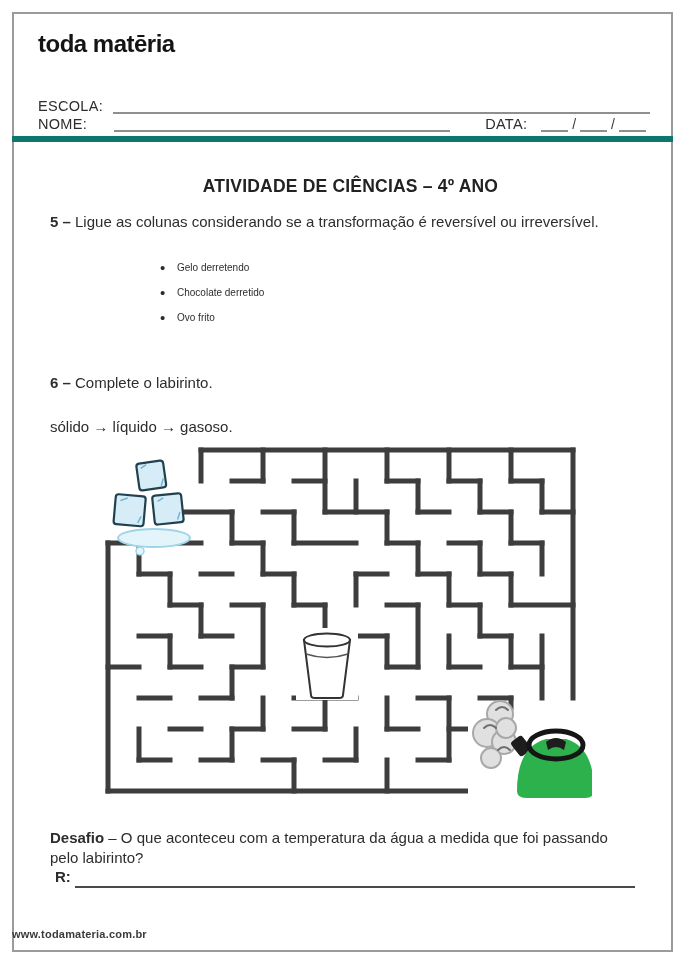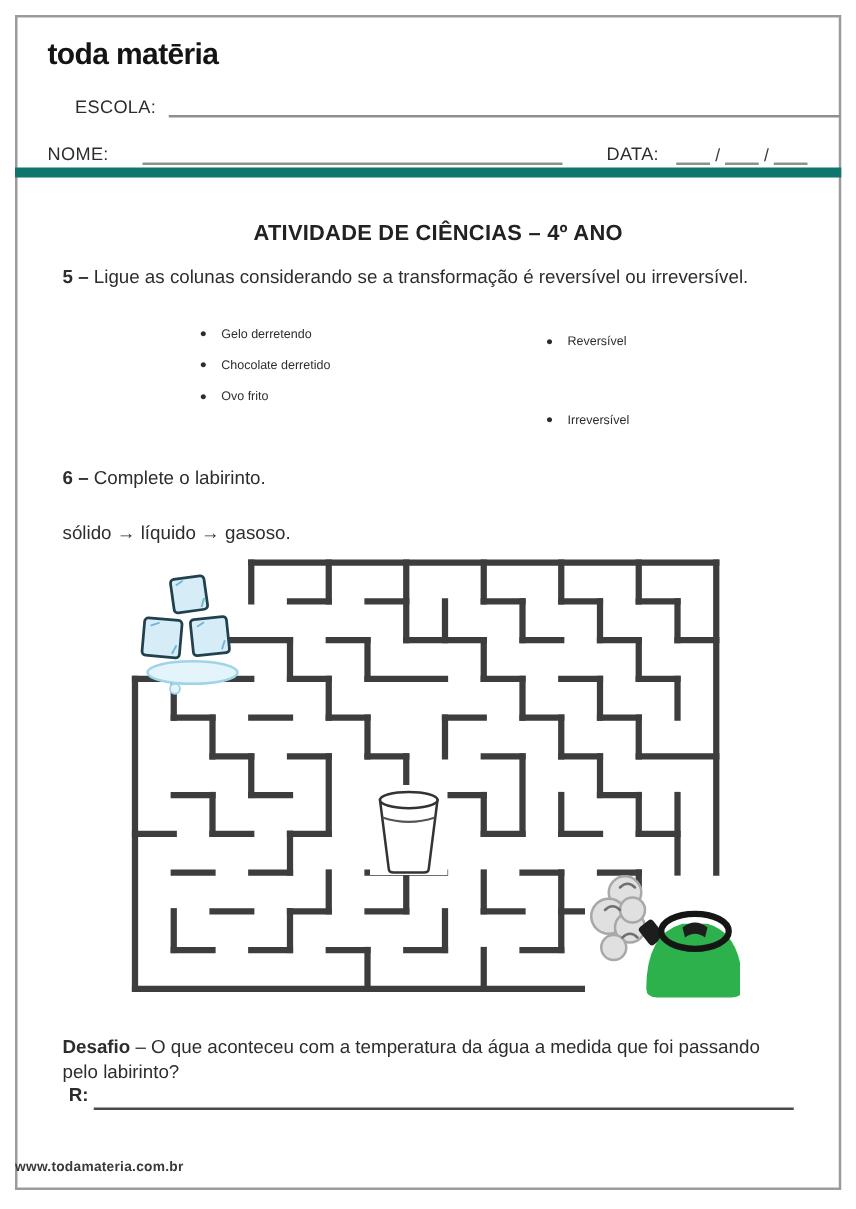--- a/index.html
+++ b/index.html
@@ -1,23 +1,23 @@
 <!DOCTYPE html>
 <html><head>
 <meta charset="utf-8">
 <style>
   * { margin:0; padding:0; box-sizing:border-box; }
   html,body { width:685px; height:967px; background:#ffffff; }
   body { font-family:"Liberation Sans", sans-serif; color:#2d2d2d; position:relative; }
   .sheet { position:absolute; left:0; top:0; width:685px; height:967px; background:#fff; }
   .page-frame { position:absolute; left:12px; top:12px; width:661px; height:940px; border:2px solid #9b9b9b; background:#fff; }
-  .header { position:absolute; left:12px; top:12px; width:661px; height:130px; border-bottom:8px solid #0f766e; }
+  .header { position:absolute; left:12px; top:12px; width:661px; height:130px; border-bottom:6px solid #0f766e; }
   .logo { position:absolute; left:26px; top:18px; font-weight:bold; font-size:24px; letter-spacing:-0.5px; color:#141414; }
   .hline-row { position:absolute; display:flex; align-items:flex-end; }
-  .row-escola { left:26px; top:56px; width:612px; height:26px;margin-left:22px; }
+  .row-escola { left:26px; top:76px; width:612px; height:26px; }
   .row-nome  { left:26px; top:94px; width:612px; height:26px;gap:17px; }
   .field-label { font-size:14.5px; color:#2d2d2d; letter-spacing:0.3px; white-space:nowrap; padding-right:10px; }
   .write-line { flex:1; border-bottom:2px solid #8f8f8f; height:20px; }
   .date-group { display:flex; align-items:flex-end; margin-left:18px; white-space:nowrap; }
   .date-blank { display:inline-block; width:27px; border-bottom:2px solid #8f8f8f; height:18px; margin:0 4px; }
   .date-slash { font-size:14px; color:#3a3a3a; }
   .title { position:absolute; left:20px; top:176px; width:661px; text-align:center; font-weight:bold; font-size:17.5px; color:#222; letter-spacing:0.2px; }
   .q-text { position:absolute; left:50px; width:600px; font-size:15px; line-height:20px; color:#2d2d2d; }
   .q5-text { top:212px; }
   .bold { font-weight:bold; }
@@ -64,24 +64,20 @@
 
   <div class="title">ATIVIDADE DE CIÊNCIAS – 4º ANO</div>
 
   <div class="q-text q5-text">
     <span class="bold">5 –</span><span> Ligue as colunas considerando se a transformação é reversível ou irreversível.</span>
   </div>
   <ul class="match-list left-col">
       <li>Gelo derretendo</li>
       <li>Chocolate derretido</li>
       <li>Ovo frito</li>
-    </ul>
-  <ul class="match-list right-col">
-      <li>Reversível</li>
-      <li>Irreversível</li>
     </ul>
 
   <div class="q-text q6-line">
     <span class="bold">6 –</span><span> Complete o labirinto.</span>
   </div>
   <div class="q-text q6-instr2">sólido → líquido → gasoso.</div>
 
   <div class="maze-wrap">
     <svg id="maze-svg" width="492" height="362" viewBox="0 0 492 362" xmlns="http://www.w3.org/2000/svg">
       <g id="maze-walls">

